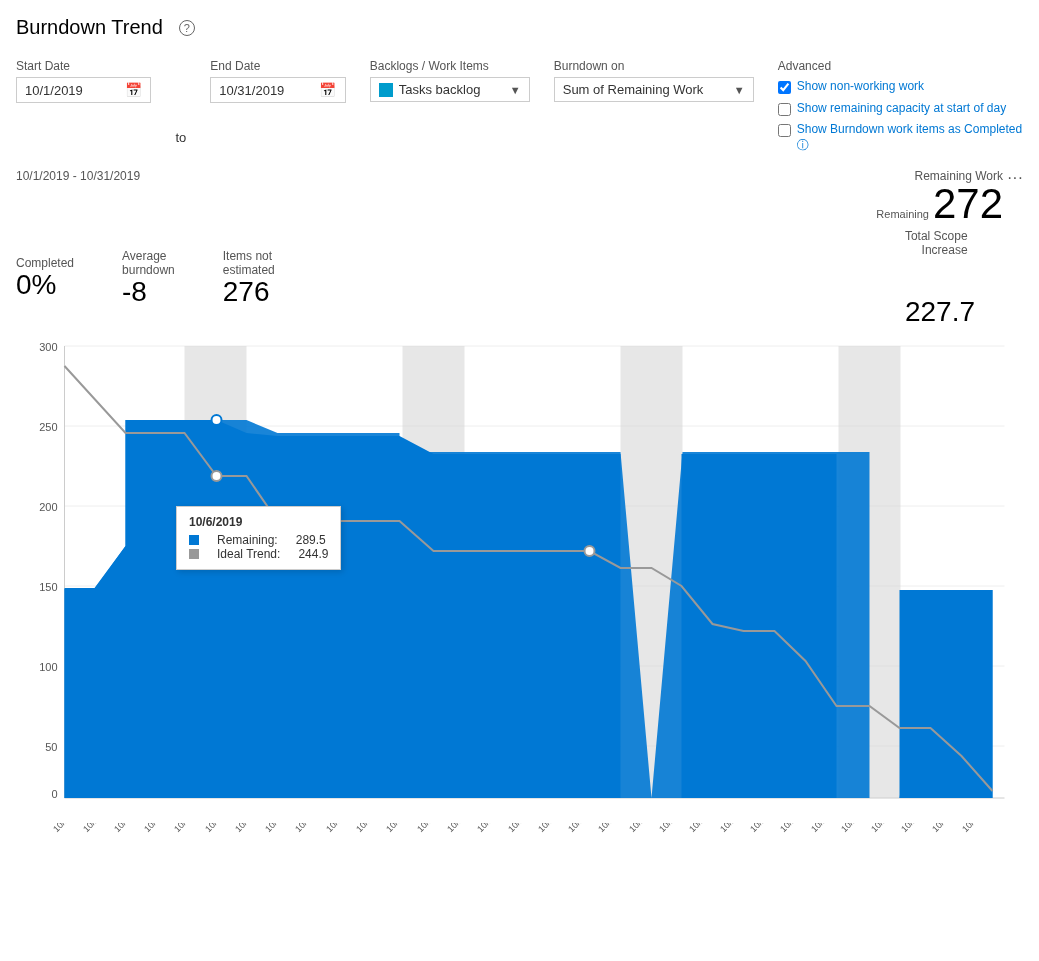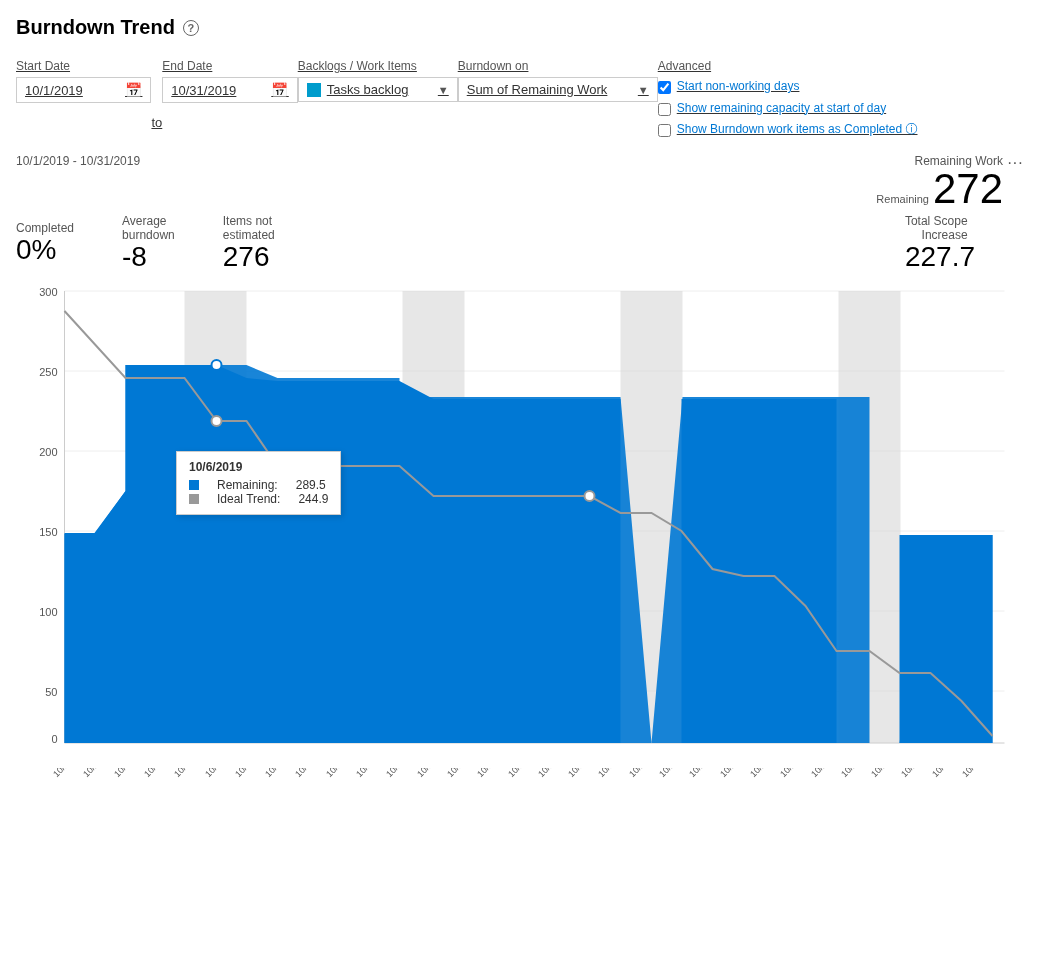--- a/index.html
+++ b/index.html
@@ -1,21 +1,21 @@
 <!DOCTYPE html>
 <html><head>
   <meta charset="utf-8">
   <style>
     * { box-sizing: border-box; margin: 0; padding: 0; }
     body { font-family: 'Segoe UI', sans-serif; background: #fff; color: #333; font-size: 13px; padding: 16px; width: 1039px; min-height: 961px; }
 
-    .page-title { font-size: 20px; font-weight: 700; color: #000; display: flex; align-items: center; gap: 8px; margin-bottom: 20px; }
+    .page-title { font-size: 20px; font-weight: 400; color: #000; display: flex; align-items: center; gap: 16px; margin-bottom: 20px; }
     .help-icon { width: 16px; height: 16px; border-radius: 50%; border: 1.5px solid #666; display: inline-flex; align-items: center; justify-content: center; font-size: 11px; color: #666; cursor: pointer; }
 
-    .controls-row { display: flex; align-items: flex-start; margin-bottom: 16px; flex-wrap: nowrap; text-decoration: underline; }
+    .controls-row { display: flex; align-items: flex-start; gap: 24px; margin-bottom: 16px; flex-wrap: nowrap; }
 
     .control-group { display: flex; flex-direction: column; gap: 4px; }
     .control-label { font-size: 12px; color: #555; }
 
     .date-input-wrap { display: flex; align-items: center; border: 1px solid #ccc; padding: 4px 8px; min-width: 130px; background: #fff; }
     .date-input-wrap input { border: none; outline: none; font-size: 13px; color: #333; width: 100px; }
     .cal-icon { color: #555; font-size: 14px; cursor: pointer; }
 
     .to-label { align-self: flex-end; padding-bottom: 8px; font-size: 13px; color: #333; }
 
@@ -95,21 +95,21 @@
     <div class="dropdown-wrap burndown-dd">
       <span class="dd-text">Sum of Remaining Work</span>
       <span class="dd-icon">▼</span>
     </div>
   </div>
 
   <div class="advanced-group">
     <span class="advanced-label">Advanced</span>
     <div class="checkbox-item">
       <input type="checkbox" id="cb1" checked="" style="">
-      <label for="cb1">Start non-working days</label>
+      <label for="cb1">Show non-working work</label>
     </div>
     <div class="checkbox-item">
       <input type="checkbox" id="cb2" style="">
       <label for="cb2">Show remaining capacity at start of day</label>
     </div>
     <div class="checkbox-item">
       <input type="checkbox" id="cb3" style="">
       <label for="cb3">Show Burndown work items as Completed ⓘ</label>
     </div>
   </div>
@@ -140,21 +140,21 @@
       <span class="stat-value">0%</span>
     </div>
     <div class="stat-item">
       <span class="stat-label">Average<br>burndown</span>
       <span class="stat-value">-8</span>
     </div>
     <div class="stat-item">
       <span class="stat-label">Items not<br>estimated</span>
       <span class="stat-value">276</span>
     </div>
-    <div class="stat-item stat-right" style="margin-left:auto;">
+    <div class="stat-item stat-right" style="margin-left:auto;gap:40px;">
       <span class="stat-label" style="text-align:right;">Total Scope<br>Increase</span>
       <span class="stat-value">227.7</span>
     </div>
   </div>
 
   <div style="position:relative;">
     <svg width="100%" height="480" viewBox="0 0 980 480">
 
       <text x="28" y="15" font-size="11" fill="#555" text-anchor="end">300</text>
       <text x="28" y="95" font-size="11" fill="#555" text-anchor="end">250</text>

